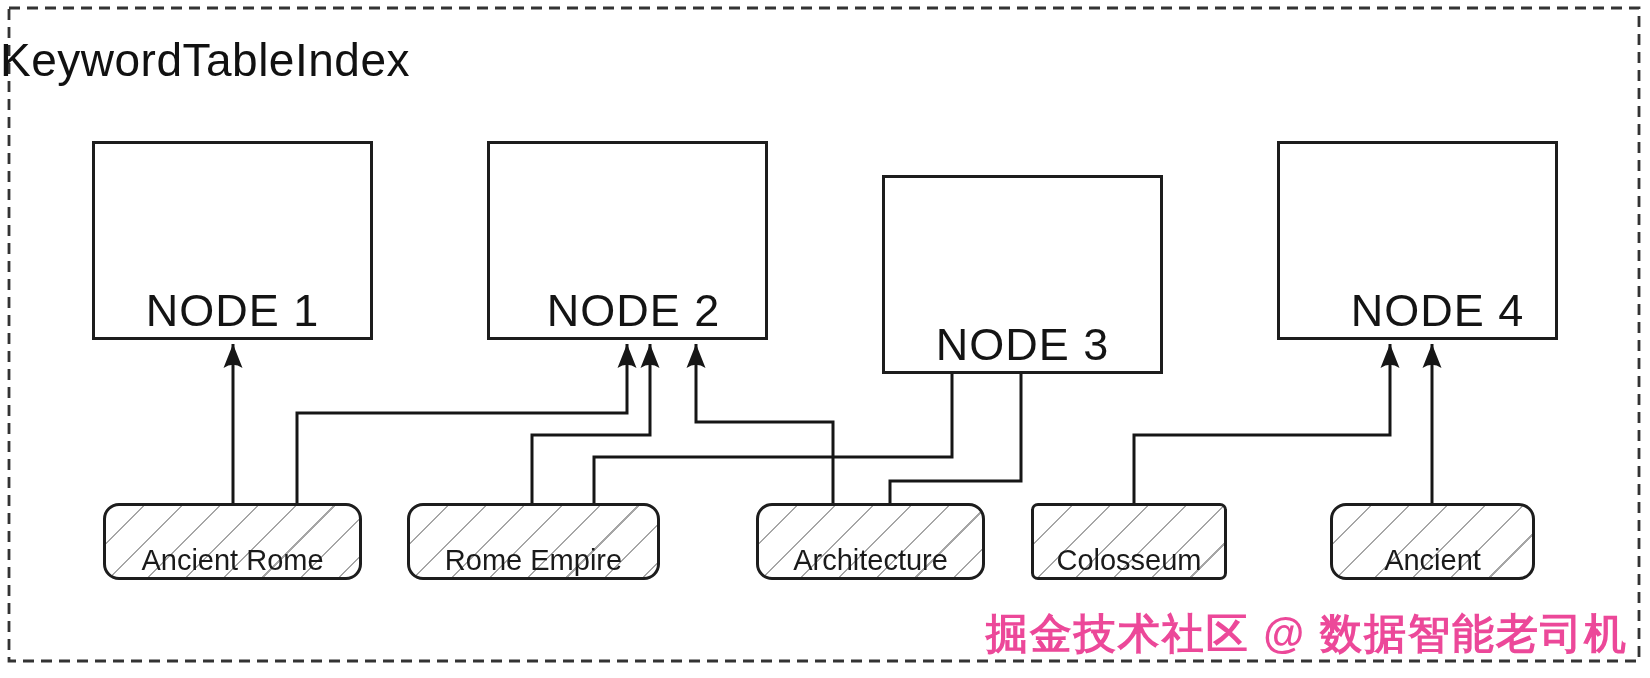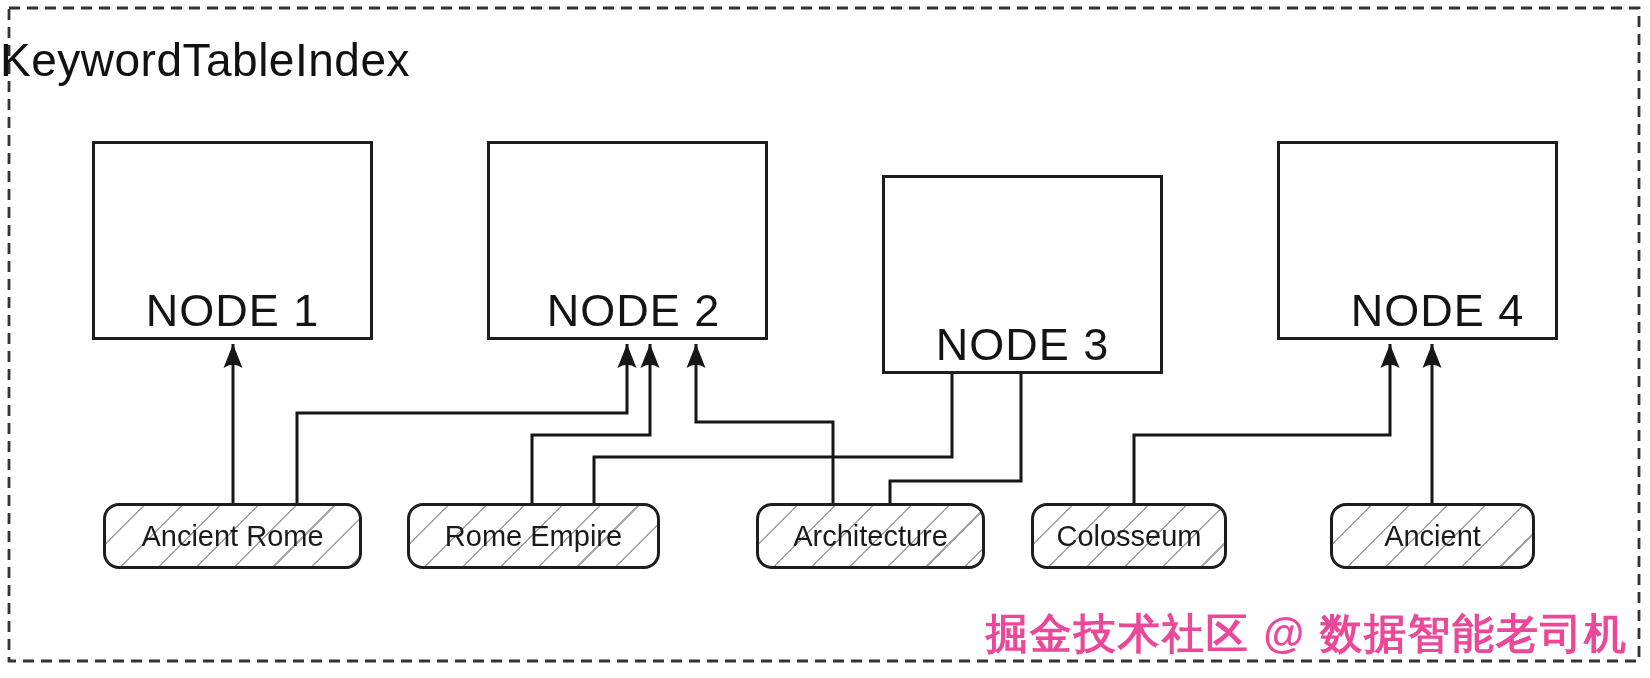--- a/index.html
+++ b/index.html
@@ -22,34 +22,34 @@
     background:#ffffff;border:3px solid #1d1d1d;
     display:flex;align-items:flex-end;justify-content:center;
     font-size:45px;letter-spacing:1px;color:#141414;
   }
   .node-1{left:92px;}
   .node-2{left:487px;padding-left:12px;}
   .node-3{left:882px;margin-top:34px;}
   .node-4{left:1277px;padding-left:40px;}
 
   .kw{
-    position:absolute;top:503px;height:66px;box-sizing:border-box;
+    position:absolute;top:503px;height:77px;box-sizing:border-box;
     border:3px solid #1d1d1d;border-radius:16px;overflow:hidden;
-    display:flex;align-items:center;justify-content:center;
+    display:flex;align-items:flex-end;justify-content:center;
     font-size:29px;color:#1a1a1a;
     background:
       repeating-linear-gradient(135deg,
         rgba(0,0,0,0) 0px, rgba(0,0,0,0) 25.5px,
         #a6a6a6 25.5px, #a6a6a6 27px),
       #ffffff;
   }
   .kw-ancient-rome{left:103px;width:259px;}
   .kw-roman-empire{left:407px;width:253px;}
   .kw-architecture{left:756px;width:229px;}
-  .kw-colosseum{left:1031px;width:196px;}
+  .kw-colosseum{left:1031px;width:196px;border-radius:7px;}
   .kw-pantheon{left:1330px;width:205px;}
 
   .watermark{
     position:absolute;right:22px;bottom:16px;
     font-size:42px;font-weight:bold;letter-spacing:2px;
     color:#ec4899;
     text-shadow:2px 2px 0 #ffffff,-1px -1px 0 #ffffff;
     white-space:nowrap;
   }
 </style>

